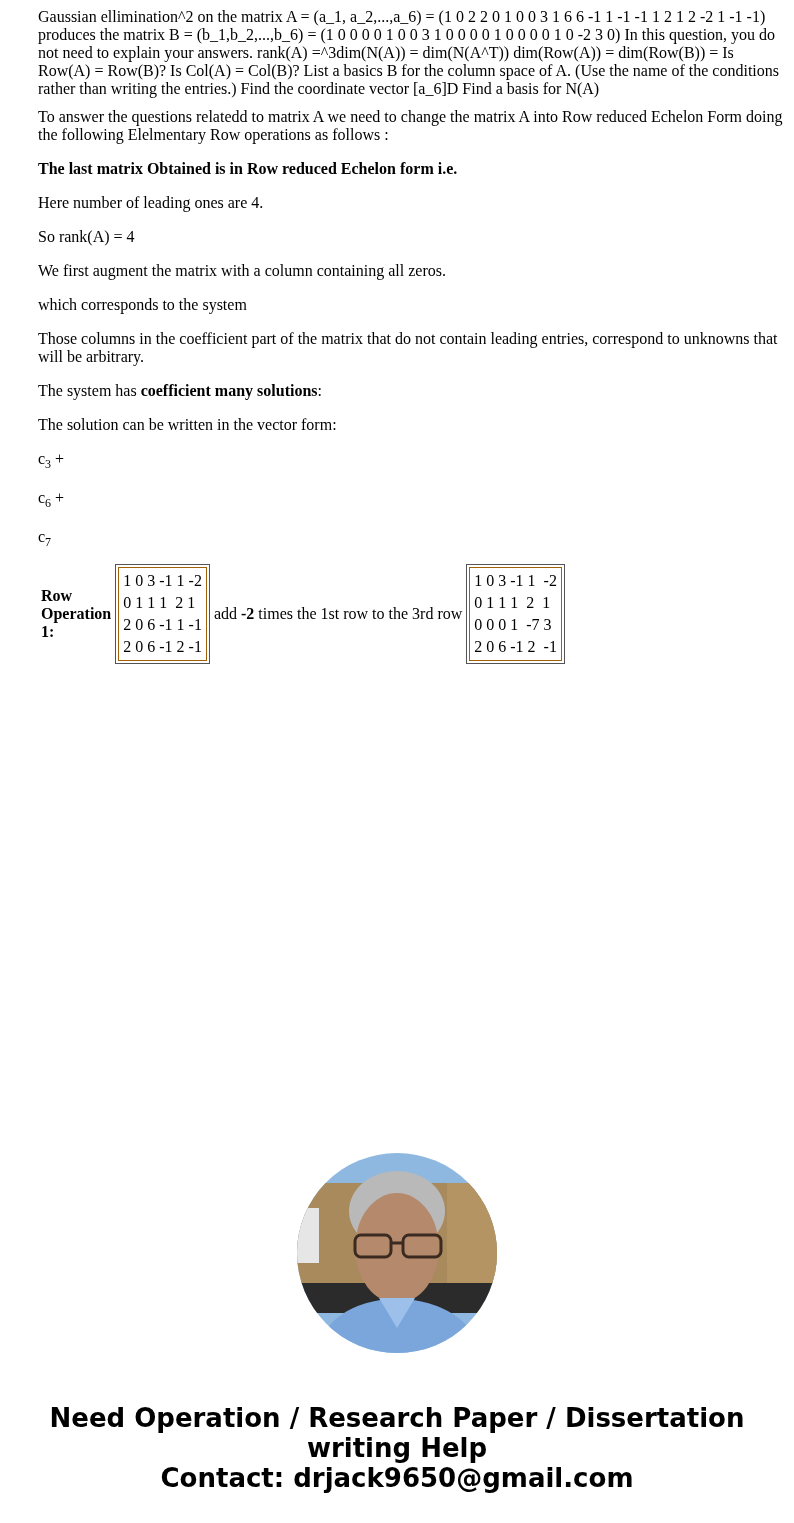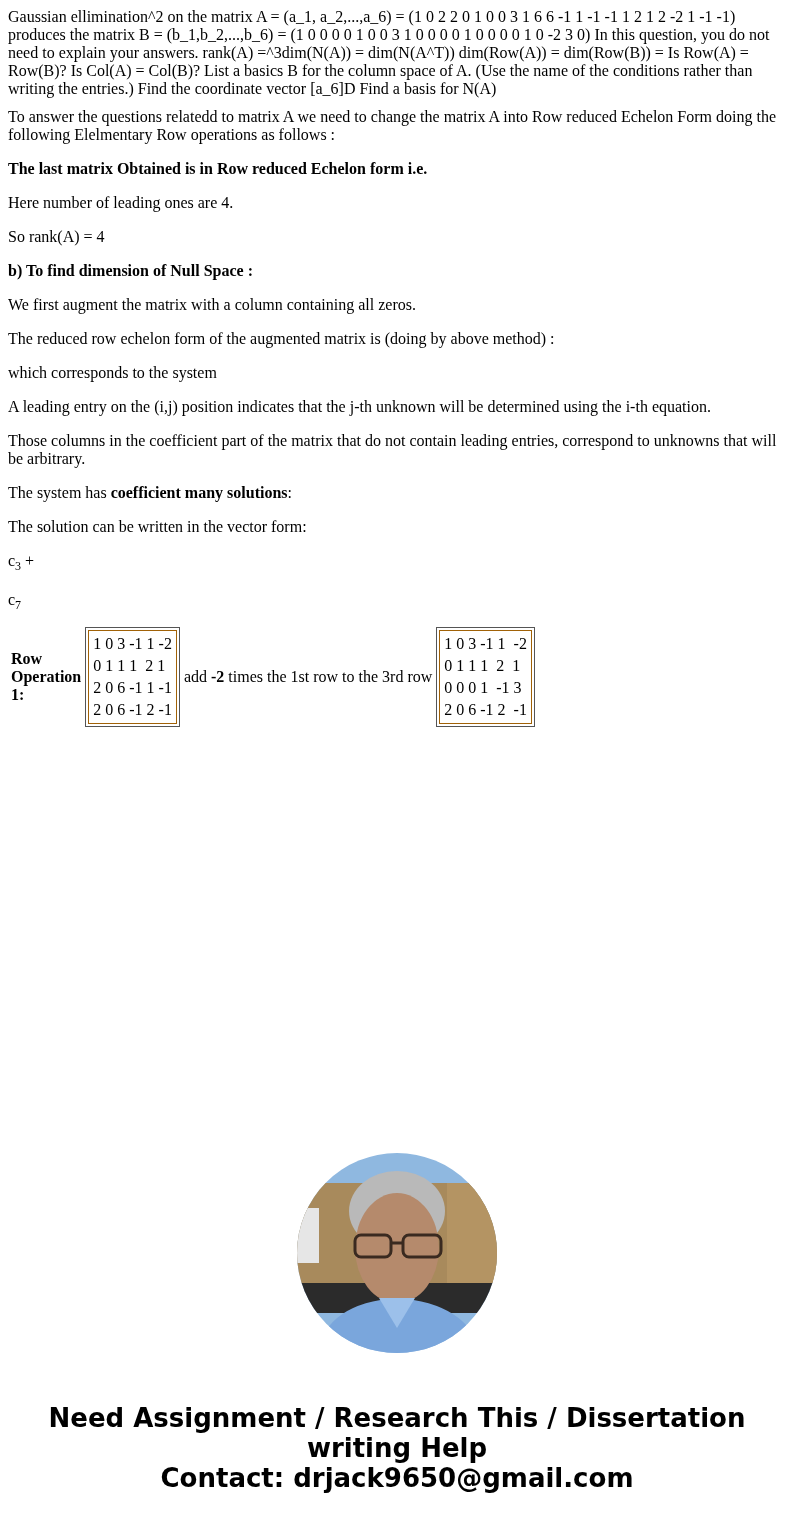--- a/index.html
+++ b/index.html
@@ -1,21 +1,21 @@
 <!DOCTYPE html>
 <html><head>
 <meta charset="utf-8">
 <style>
   html, body { margin: 0; padding: 0; background: #ffffff; }
   body {
     width: 794px; height: 1523px; position: relative; overflow: hidden;
     font-family: "Liberation Serif", "DejaVu Serif", serif;
     font-size: 16px; line-height: 18px; color: #000;
   }
-  .content { padding: 8px 7px 0 8px; }
+  .content { padding: 8px 7px 0 8px; margin-left: 30px; }
   p { margin: 0 0 16px 0; }
   .question { margin: 0 0 10px 0; }
   h3 { font-size: 18.7px; font-weight: bold; margin: 10px 0 18px 0; line-height: 22px; }
   sub { font-size: 12px; vertical-align: sub; line-height: 0; }
   .coef { margin: 0 0 21px 0; }
   table.op { border-collapse: separate; border-spacing: 2px; margin-left: 0; margin-top: -2px; }
   table.op td { padding: 1px; vertical-align: middle; }
   .oplabel { font-weight: bold; width: 70px; line-height: 18px; }
   table.mat { border: 1px solid #555; border-spacing: 2px; border-collapse: separate; }
   table.mat > tbody > tr > td.inner { border: 1px solid #a16207; padding: 2px 4px; }
@@ -31,30 +31,28 @@
 </style>
 </head>
 <body>
 
 <div class="content">
   <p class="question">Gaussian ellimination^2 on the matrix A = (a_1, a_2,...,a_6) = (1 0 2 2 0 1 0 0 3 1 6 6 -1 1 -1 -1 1 2 1 2 -2 1 -1 -1) produces the matrix B = (b_1,b_2,...,b_6) = (1 0 0 0 0 1 0 0 3 1 0 0 0 0 1 0 0 0 0 1 0 -2 3 0) In this question, you do not need to explain your answers. rank(A) =^3dim(N(A)) = dim(N(A^T)) dim(Row(A)) = dim(Row(B)) = Is Row(A) = Row(B)? Is Col(A) = Col(B)? List a basics B for the column space of A. (Use the name of the conditions rather than writing the entries.) Find the coordinate vector [a_6]D Find a basis for N(A)</p>
   <p>To answer the questions relatedd to matrix A we need to change the matrix A into Row reduced Echelon Form doing the following Elelmentary Row operations as follows :</p>
   <p><b>The last matrix Obtained is in Row reduced Echelon form i.e.</b></p>
   <p>Here number of leading ones are 4.</p>
   <p>So rank(A) = 4</p>
-  <p><b>b) To find dimension of Null Space :</b></p>
   <p>We first augment the matrix with a column containing all zeros.</p>
-  <p>The reduced row echelon form of the augmented matrix is (doing by above method) :</p>
   <p>which corresponds to the system</p>
-  <p>A leading entry on the (i,j) position indicates that the j-th unknown will be determined using the i-th equation.</p>
   <p>Those columns in the coefficient part of the matrix that do not contain leading entries, correspond to unknowns that will be arbitrary.</p>
   <p><span>The system has </span><b>coefficient many solutions</b><span>:</span></p>
   <p>The solution can be written in the vector form:</p>
 
   <p class="coef"><span>c</span><sub>3</sub><span> +</span></p>
+  <p class="coef"><span>c</span><sub>6</sub><span> +</span></p>
   <p class="coef" style="margin-bottom:17px"><span>c</span><sub>7</sub><span></span></p>
 
 
   <table class="op">
     <tbody>
         <tr>
       <td class="oplabel">Row Operation 1:</td>
       <td>
         <table class="mat">
               <tbody>
@@ -70,21 +68,21 @@
             </table>
       </td>
       <td><span>add </span><b>-2</b><span> times the 1st row to the 3rd row</span></td>
       <td>
         <table class="mat">
               <tbody>
                 <tr>
                   <td class="inner">
           <div class="mrow">1 0 3 -1 1  -2</div>
           <div class="mrow">0 1 1 1  2  1</div>
-          <div class="mrow">0 0 0 1  -1 3</div>
+          <div class="mrow">0 0 0 1  -7 3</div>
           <div class="mrow">2 0 6 -1 2  -1</div>
         </td>
                 </tr>
               </tbody>
             </table>
       </td>
     </tr>
   </tbody>
     </table>
 </div>
@@ -100,15 +98,15 @@
     <ellipse cx="100" cy="95" rx="42" ry="55" fill="#b58a6c"></ellipse>
     <rect x="58" y="82" width="36" height="22" rx="6" fill="none" stroke="#3a2a20" stroke-width="3"></rect>
     <rect x="106" y="82" width="38" height="22" rx="6" fill="none" stroke="#3a2a20" stroke-width="3"></rect>
     <line x1="94" y1="90" x2="106" y2="90" stroke="#3a2a20" stroke-width="3"></line>
     <path d="M 20 200 Q 30 150 100 145 Q 170 150 185 200 Z" fill="#7aa6dc"></path>
     <path d="M 82 145 L 100 175 L 118 145 Z" fill="#9cc0ea"></path>
   </svg>
 </div>
 
 <div class="promo">
-  <div>Need Assignment / Research This / Dissertation writing Help</div>
+  <div>Need Operation / Research Paper / Dissertation writing Help</div>
   <div>Contact: drjack9650@gmail.com</div>
 </div>
 
 </body></html>

